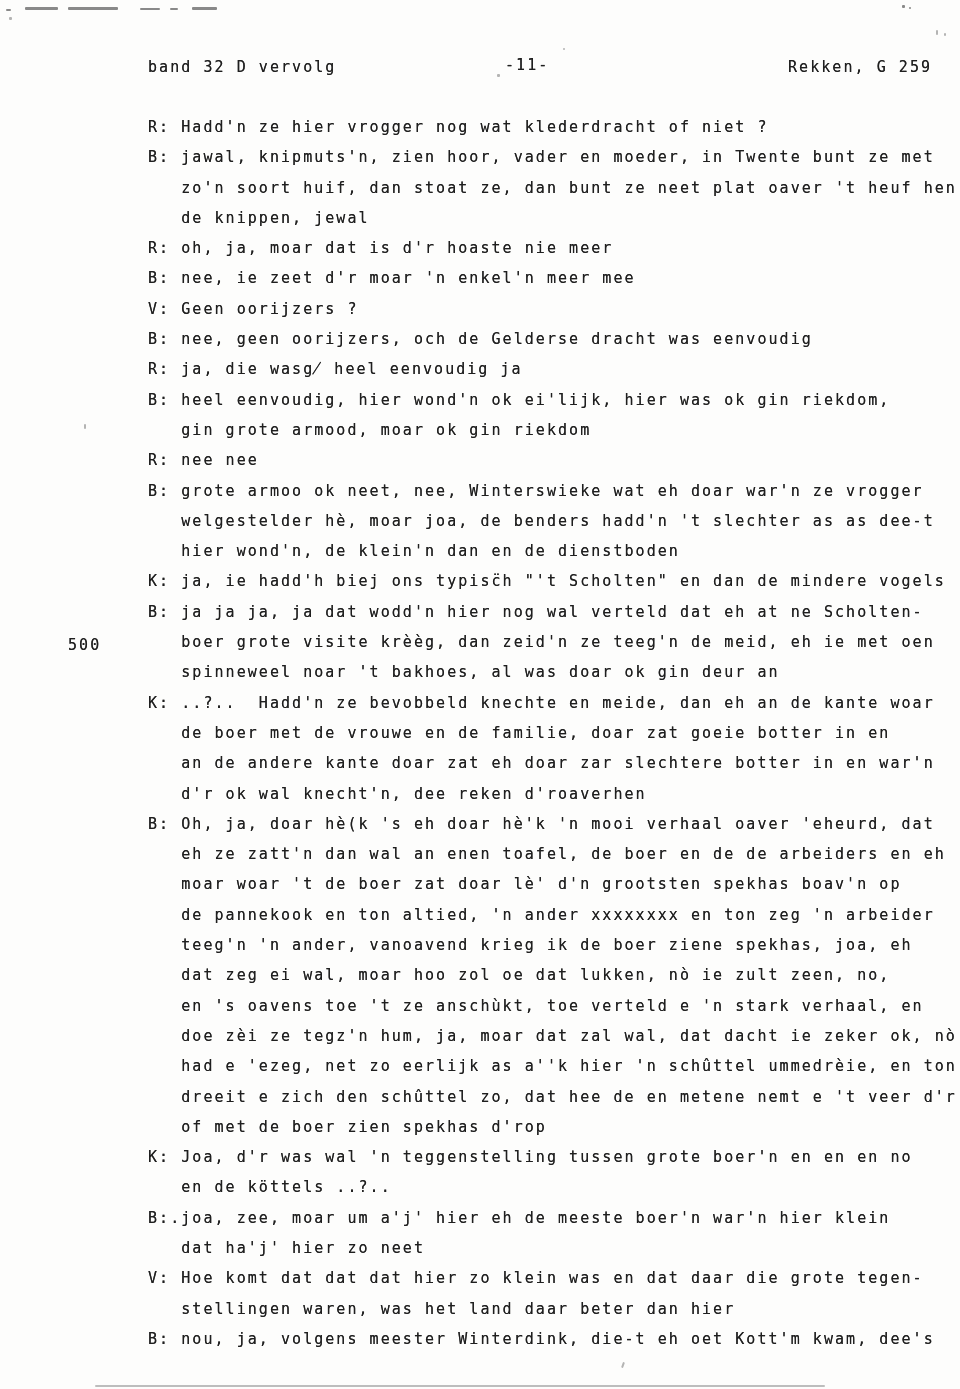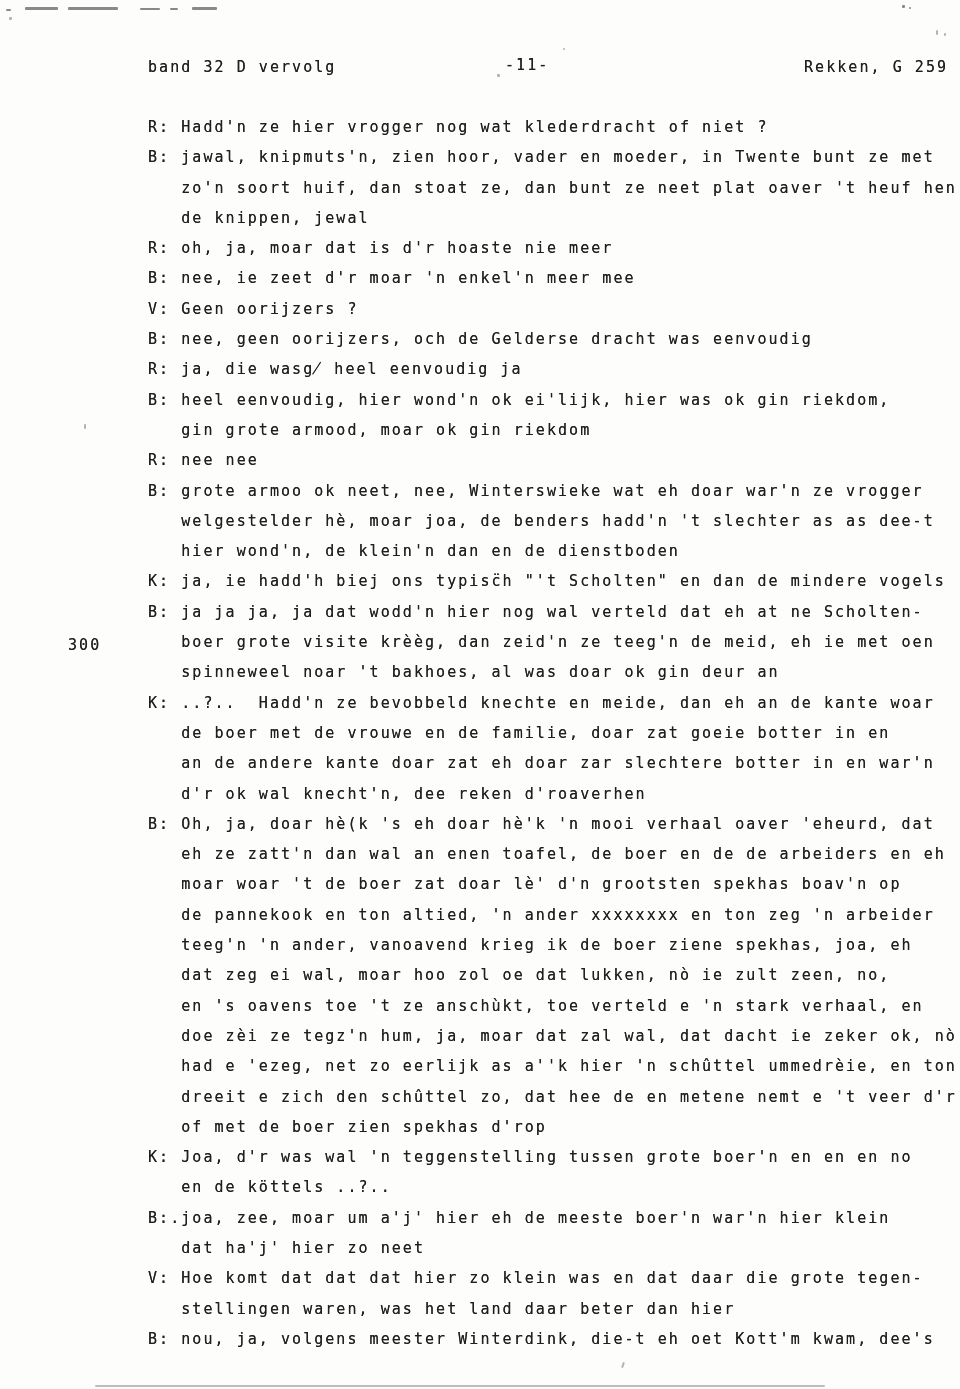--- a/index.html
+++ b/index.html
@@ -16,21 +16,21 @@
   }
   .typewriter {
     font-size: 15px;
     letter-spacing: 2.05px;
     text-shadow: 0 0 0.5px rgba(20,20,20,0.75);
     white-space: pre;
   }
   .header { position: absolute; top: 58px; left: 0; width: 100%; height: 24px; }
   .header .h-left   { position: absolute; left: 148px; top: 0; }
   .header .h-center { position: absolute; left: 505px; top: -2px; }
-  .header .h-right  { position: absolute; left: 788px; top: 0; margin-left: 16px; }
+  .header .h-right  { position: absolute; left: 788px; top: 0; }
   .dialogue {
     position: absolute;
     left: 148px;
     top: 112px;
     line-height: 30.3px;
   }
   .margin-note {
     position: absolute;
     left: 68px;
     top: 636px;
@@ -61,17 +61,17 @@
   <div class="artifact a-dim" style="left:84px;  top:424px; width:2px; height:5px;"></div>
   <div class="artifact a-dim" style="left:622px; top:1362px; width:2px; height:6px; transform:rotate(20deg);"></div>
   <div class="artifact a-dim" style="left:95px;  top:1385px; width:730px; height:2px; opacity:0.3;"></div>
 
   <div class="header typewriter">
     <span class="h-left">band 32 D vervolg</span>
     <span class="h-center">-11-</span>
     <span class="h-right">Rekken, G 259</span>
   </div>
 
-  <div class="margin-note typewriter">300</div>
+  <div class="margin-note typewriter">500</div>
 
   <div class="dialogue typewriter"><div>R: Hadd'n ze hier vrogger nog wat klederdracht of niet ?</div><div>B: jawal, knipmuts'n, zien hoor, vader en moeder, in Twente bunt ze met</div><div>   zo'n soort huif, dan stoat ze, dan bunt ze neet plat oaver 't heuf hen</div><div>   de knippen, jewal</div><div>R: oh, ja, moar dat is d'r hoaste nie meer</div><div>B: nee, ie zeet d'r moar 'n enkel'n meer mee</div><div>V: Geen oorijzers ?</div><div>B: nee, geen oorijzers, och de Gelderse dracht was eenvoudig</div><div>R: ja, die wasg̸ heel eenvoudig ja</div><div>B: heel eenvoudig, hier wond'n ok ei'lijk, hier was ok gin riekdom,</div><div>   gin grote armood, moar ok gin riekdom</div><div>R: nee nee</div><div>B: grote armoo ok neet, nee, Winterswieke wat eh doar war'n ze vrogger</div><div>   welgestelder hè, moar joa, de benders hadd'n 't slechter as as dee-t</div><div>   hier wond'n, de klein'n dan en de dienstboden</div><div>K: ja, ie hadd'h biej ons typisc̈h "'t Scholten" en dan de mindere vogels</div><div>B: ja ja ja, ja dat wodd'n hier nog wal verteld dat eh at ne Scholten-</div><div>   boer grote visite krèèg, dan zeid'n ze teeg'n de meid, eh ie met oen</div><div>   spinneweel noar 't bakhoes, al was doar ok gin deur an</div><div>K: ..?..  Hadd'n ze bevobbeld knechte en meide, dan eh an de kante woar</div><div>   de boer met de vrouwe en de familie, doar zat goeie botter in en</div><div>   an de andere kante doar zat eh doar zar slechtere botter in en war'n</div><div>   d'r ok wal knecht'n, dee reken d'roaverhen</div><div>B: Oh, ja, doar hè(k 's eh doar hè'k 'n mooi verhaal oaver 'eheurd, dat</div><div>   eh ze zatt'n dan wal an enen toafel, de boer en de de arbeiders en eh</div><div>   moar woar 't de boer zat doar lè' d'n grootsten spekhas boav'n op</div><div>   de pannekook en ton altied, 'n ander xxxxxxxx en ton zeg 'n arbeider</div><div>   teeg'n 'n ander, vanoavend krieg ik de boer ziene spekhas, joa, eh</div><div>   dat zeg ei wal, moar hoo zol oe dat lukken, nò ie zult zeen, no,</div><div>   en 's oavens toe 't ze anschùkt, toe verteld e 'n stark verhaal, en</div><div>   doe zèi ze tegz'n hum, ja, moar dat zal wal, dat dacht ie zeker ok, nò M̸</div><div>   had e 'ezeg, net zo eerlijk as a''k hier 'n schûttel ummedrèie, en ton</div><div>   dreeit e zich den schûttel zo, dat hee de en metene nemt e 't veer d'r</div><div>   of met de boer zien spekhas d'rop</div><div>K: Joa, d'r was wal 'n teggenstelling tussen grote boer'n en en en no</div><div>   en de köttels ..?..</div><div>B:.joa, zee, moar um a'j' hier eh de meeste boer'n war'n hier klein</div><div>   dat ha'j' hier zo neet</div><div>V: Hoe komt dat dat dat hier zo klein was en dat daar die grote tegen-</div><div>   stellingen waren, was het land daar beter dan hier</div><div>B: nou, ja, volgens meester Winterdink, die-t eh oet Kott'm kwam, dee's</div></div>
 
 </div>
 
 </body></html>

